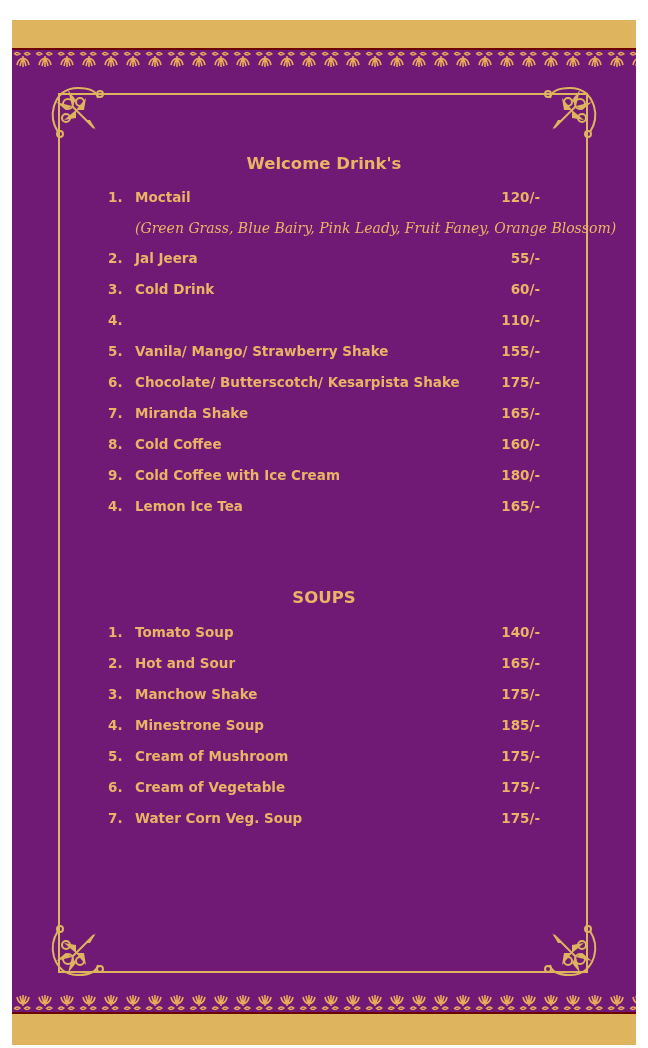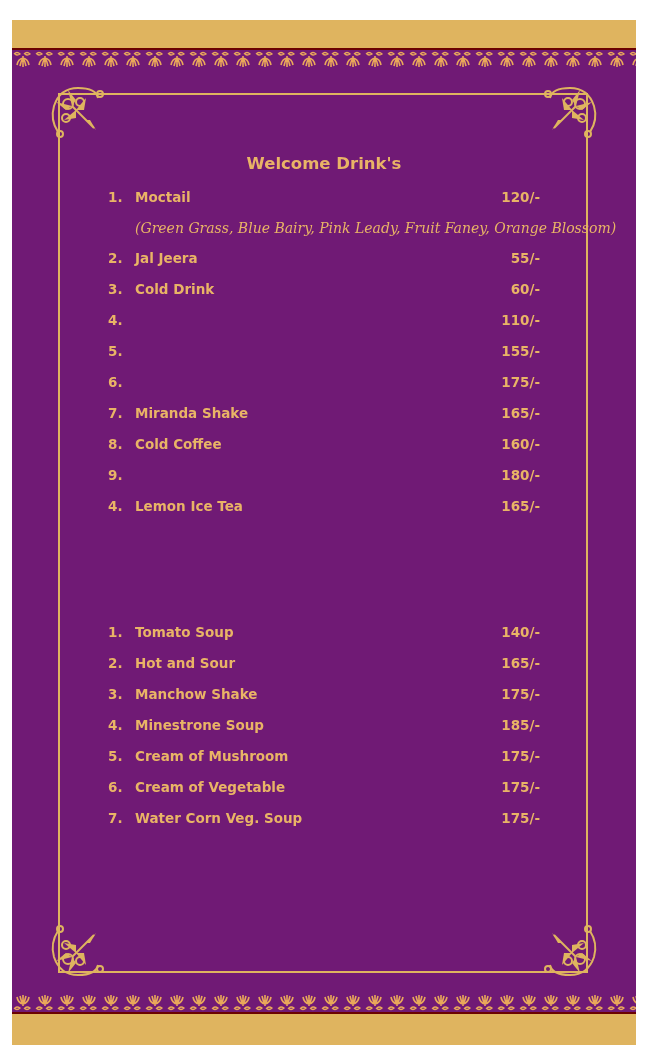--- a/index.html
+++ b/index.html
@@ -162,46 +162,50 @@
     <span class="num">3.</span>
     <span class="name">Cold Drink</span>
     <span class="price">60/-</span>
   </div>
   <div class="item" style="top:292px;">
     <span class="num">4.</span>
     <span class="price">110/-</span>
   </div>
   <div class="item" style="top:323px;">
     <span class="num">5.</span>
+    <span class="name">Vanila/ Mango/ Strawberry Shake</span>
     <span class="price">155/-</span>
   </div>
   <div class="item" style="top:354px;">
     <span class="num">6.</span>
+    <span class="name">Chocolate/ Butterscotch/ Kesarpista Shake</span>
     <span class="price">175/-</span>
   </div>
   <div class="item" style="top:385px;">
     <span class="num">7.</span>
     <span class="name">Miranda Shake</span>
     <span class="price">165/-</span>
   </div>
   <div class="item" style="top:416px;">
     <span class="num">8.</span>
     <span class="name">Cold Coffee</span>
     <span class="price">160/-</span>
   </div>
   <div class="item" style="top:447px;">
     <span class="num">9.</span>
+    <span class="name">Cold Coffee with Ice Cream</span>
     <span class="price">180/-</span>
   </div>
   <div class="item" style="top:478px;">
     <span class="num">4.</span>
     <span class="name">Lemon Ice Tea</span>
     <span class="price">165/-</span>
   </div>
 
+  <div class="section-title" style="top:568px;">SOUPS</div>
 
   <div class="item" style="top:604px;">
     <span class="num">1.</span>
     <span class="name">Tomato Soup</span>
     <span class="price">140/-</span>
   </div>
   <div class="item" style="top:635px;">
     <span class="num">2.</span>
     <span class="name">Hot and Sour</span>
     <span class="price">165/-</span>

